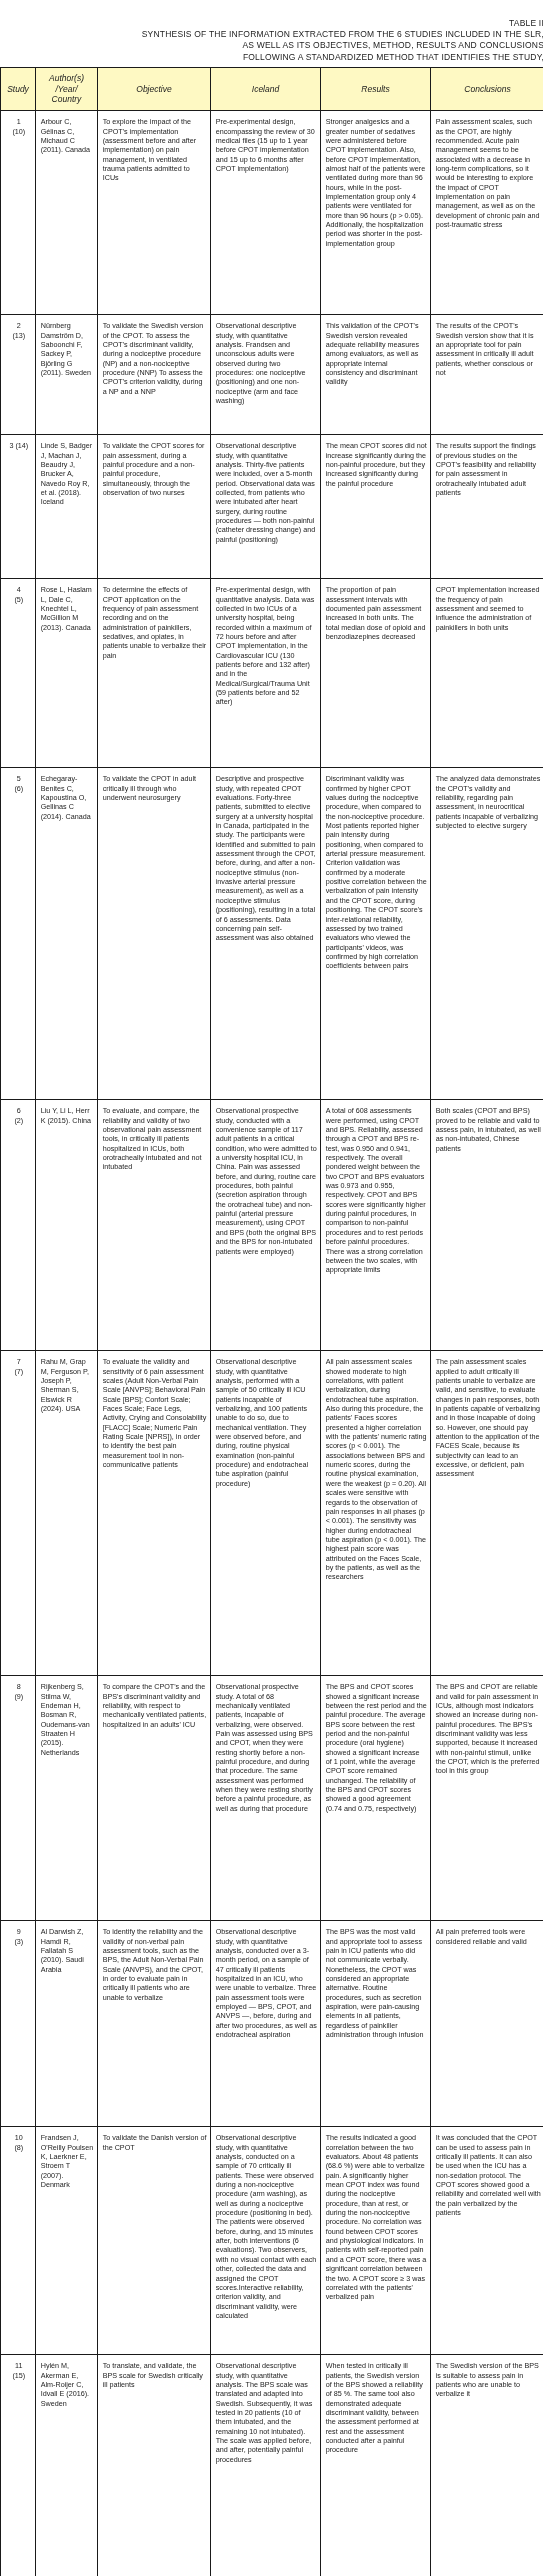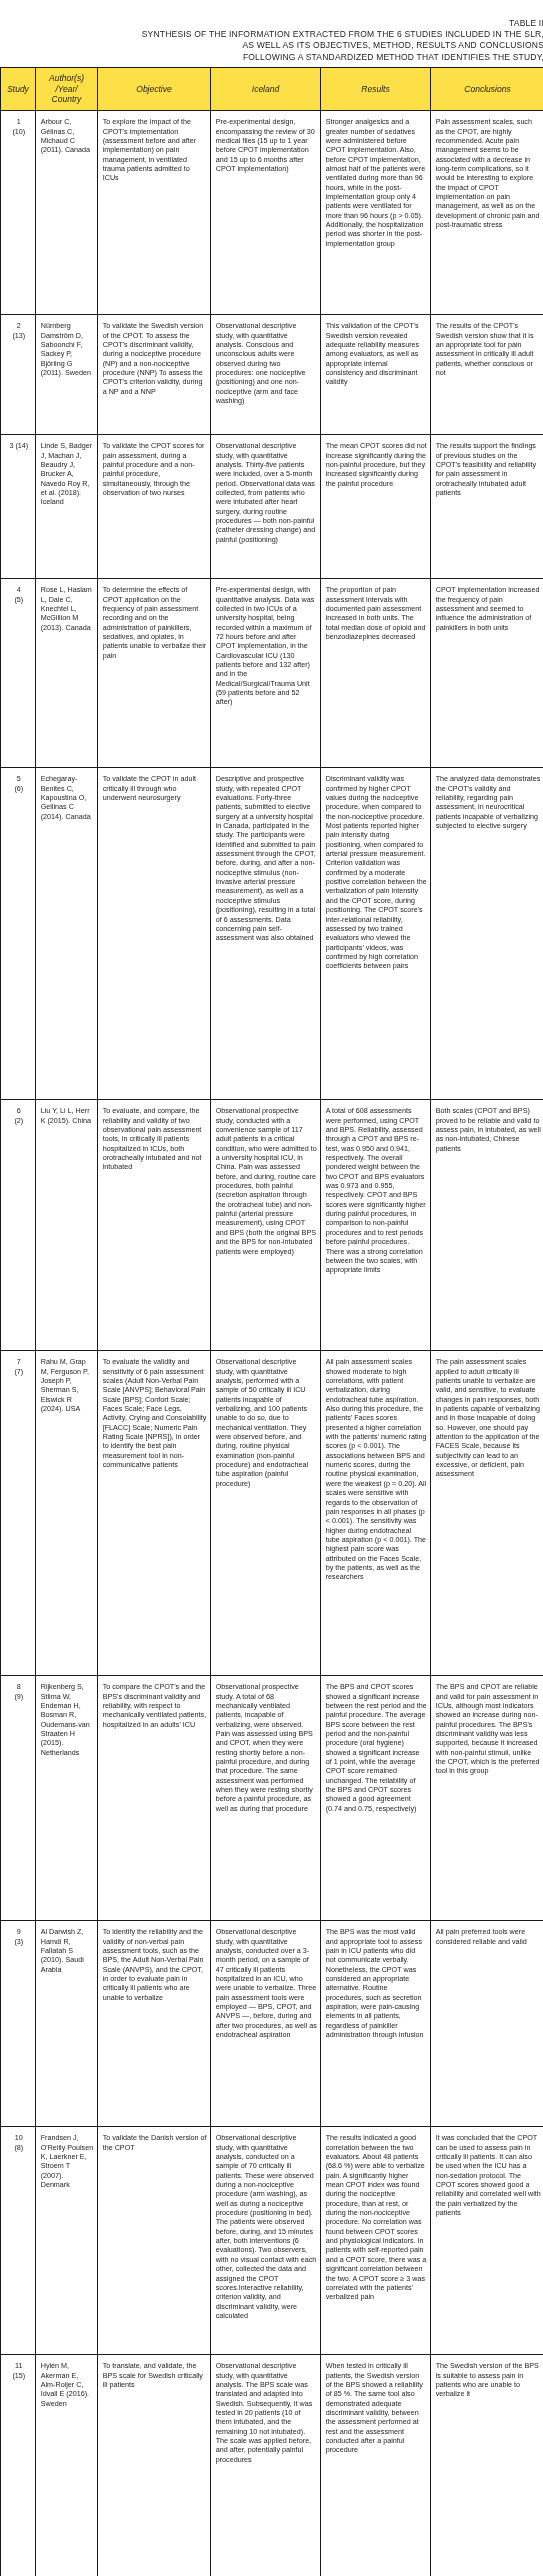--- a/index.html
+++ b/index.html
@@ -19,21 +19,21 @@
     color:#1c1c1c;
   }
   .caption .cap-line{white-space:nowrap;}
   table.synth{
     margin-top:3.9px;
     border-collapse:collapse;
     table-layout:fixed;
     width:544px;
   }
   table.synth th{
-    background:#fde047;
+    background:#fef9c3;
     font-style:italic;
     font-weight:normal;
     font-size:8.5px;
     line-height:1.25;
     vertical-align:middle;
     border:1.6px solid #1a1a1a;
     padding:3.1px 1.6px;
     white-space:pre-line;
     height:36px;
     color:#1c1c1c;
@@ -106,21 +106,21 @@
     <td class="c-objective">To explore the impact of the CPOT's implementation (assessment before and after implementation) on pain management, in ventilated trauma patients admitted to ICUs</td>
     <td class="c-method">Pre-experimental design, encompassing the review of 30 medical files (15 up to 1 year before CPOT implementation and 15 up to 6 months after CPOT implementation)</td>
     <td class="c-results">Stronger analgesics and a greater number of sedatives were administered before CPOT implementation. Also, before CPOT implementation, almost half of the patients were ventilated during more than 96 hours, while in the post-implementation group only 4 patients were ventilated for more than 96 hours (p &gt; 0.05). Additionally, the hospitalization period was shorter in the post-implementation group</td>
     <td class="c-conclusions">Pain assessment scales, such as the CPOT, are highly recommended. Acute pain management seems to be associated with a decrease in long-term complications, so it would be interesting to explore the impact of CPOT implementation on pain management, as well as on the development of chronic pain and post-traumatic stress</td>
   </tr>
         <tr>
     <td class="c-study">2
 (13)</td>
     <td class="c-author">Nürnberg Damström D, Saboonchi F, Sackey P, Björling G (2011). Sweden</td>
     <td class="c-objective">To validate the Swedish version of the CPOT. To assess the CPOT's discriminant validity, during a nociceptive procedure (NP) and a non-nociceptive procedure (NNP) To assess the CPOT's criterion validity, during a NP and a NNP</td>
-    <td class="c-method">Observational descriptive study, with quantitative analysis. Conscious and unconscious adults were observed during two procedures: one nociceptive (positioning) and one non-nociceptive (arm and face washing)</td>
+    <td class="c-method">Observational descriptive study, with quantitative analysis. Frandsen and unconscious adults were observed during two procedures: one nociceptive (positioning) and one non-nociceptive (arm and face washing)</td>
     <td class="c-results">This validation of the CPOT's Swedish version revealed adequate reliability measures among evaluators, as well as appropriate internal consistency and discriminant validity</td>
     <td class="c-conclusions">The results of the CPOT's Swedish version show that it is an appropriate tool for pain assessment in critically ill adult patients, whether conscious or not</td>
   </tr>
         <tr>
     <td class="c-study">3 (14)</td>
     <td class="c-author">Linde S, Badger J, Machan J, Beaudry J, Brucker A, Navedo Roy R, et al. (2018). Iceland</td>
     <td class="c-objective">To validate the CPOT scores for pain assessment, during a painful procedure and a non-painful procedure, simultaneously, through the observation of two nurses</td>
     <td class="c-method">Observational descriptive study, with quantitative analysis. Thirty-five patients were included, over a 5-month period. Observational data was collected, from patients who were intubated after heart surgery, during routine procedures — both non-painful (catheter dressing change) and painful (positioning)</td>
     <td class="c-results">The mean CPOT scores did not increase significantly during the non-painful procedure, but they increased significantly during the painful procedure</td>
     <td class="c-conclusions">The results support the findings of previous studies on the CPOT's feasibility and reliability for pain assessment in orotracheally intubated adult patients</td>

